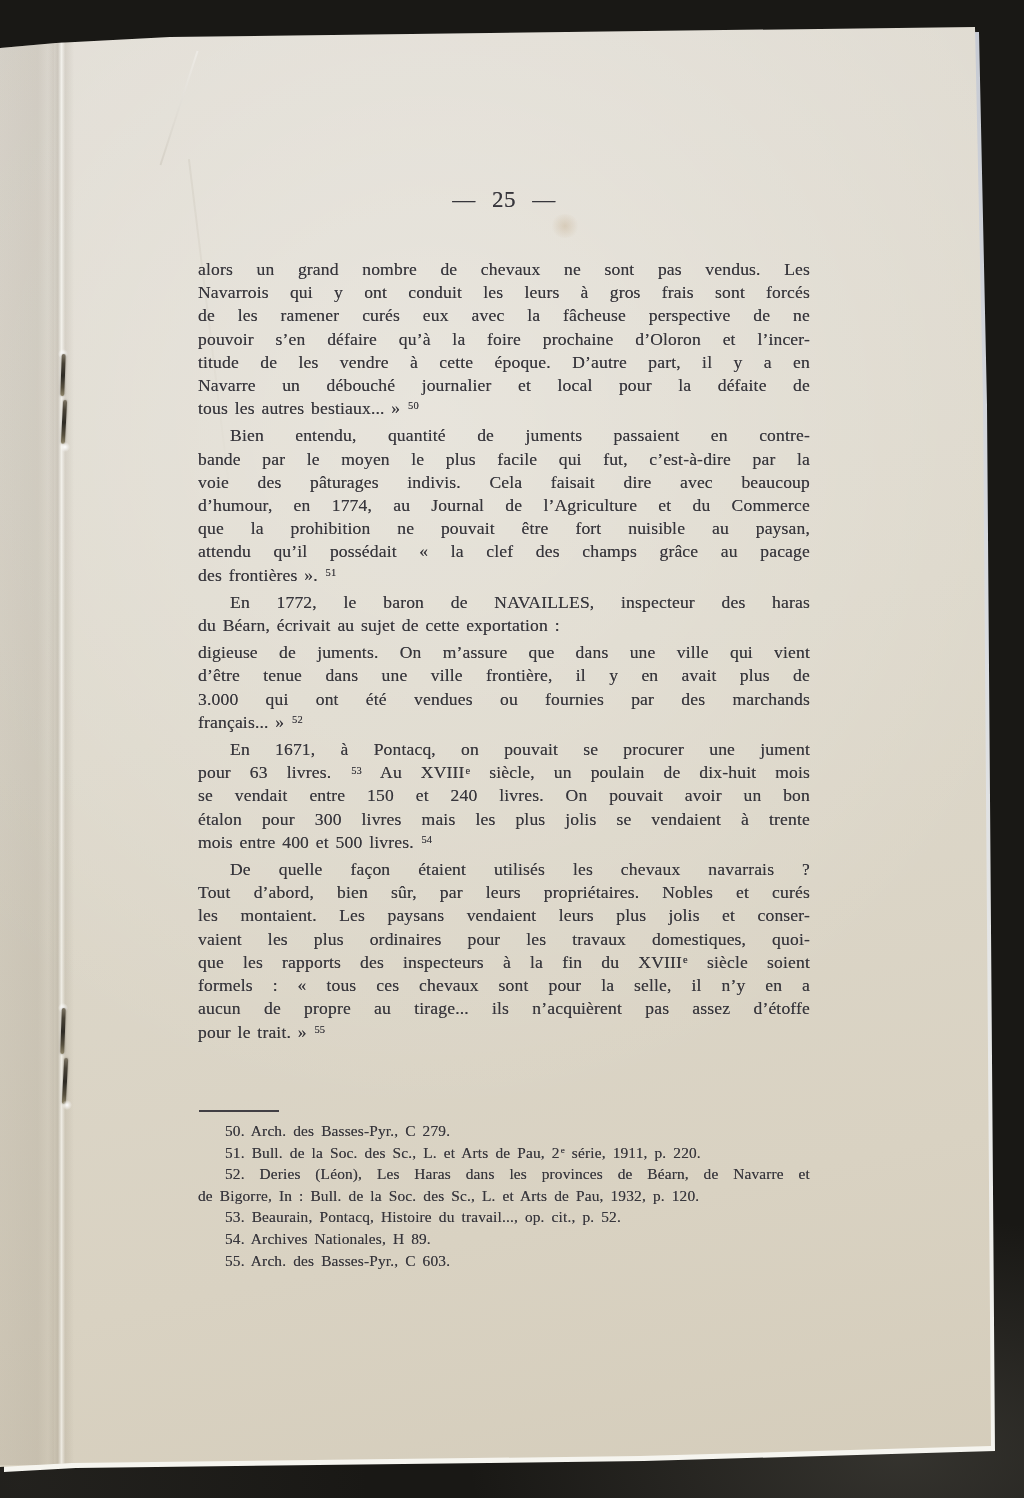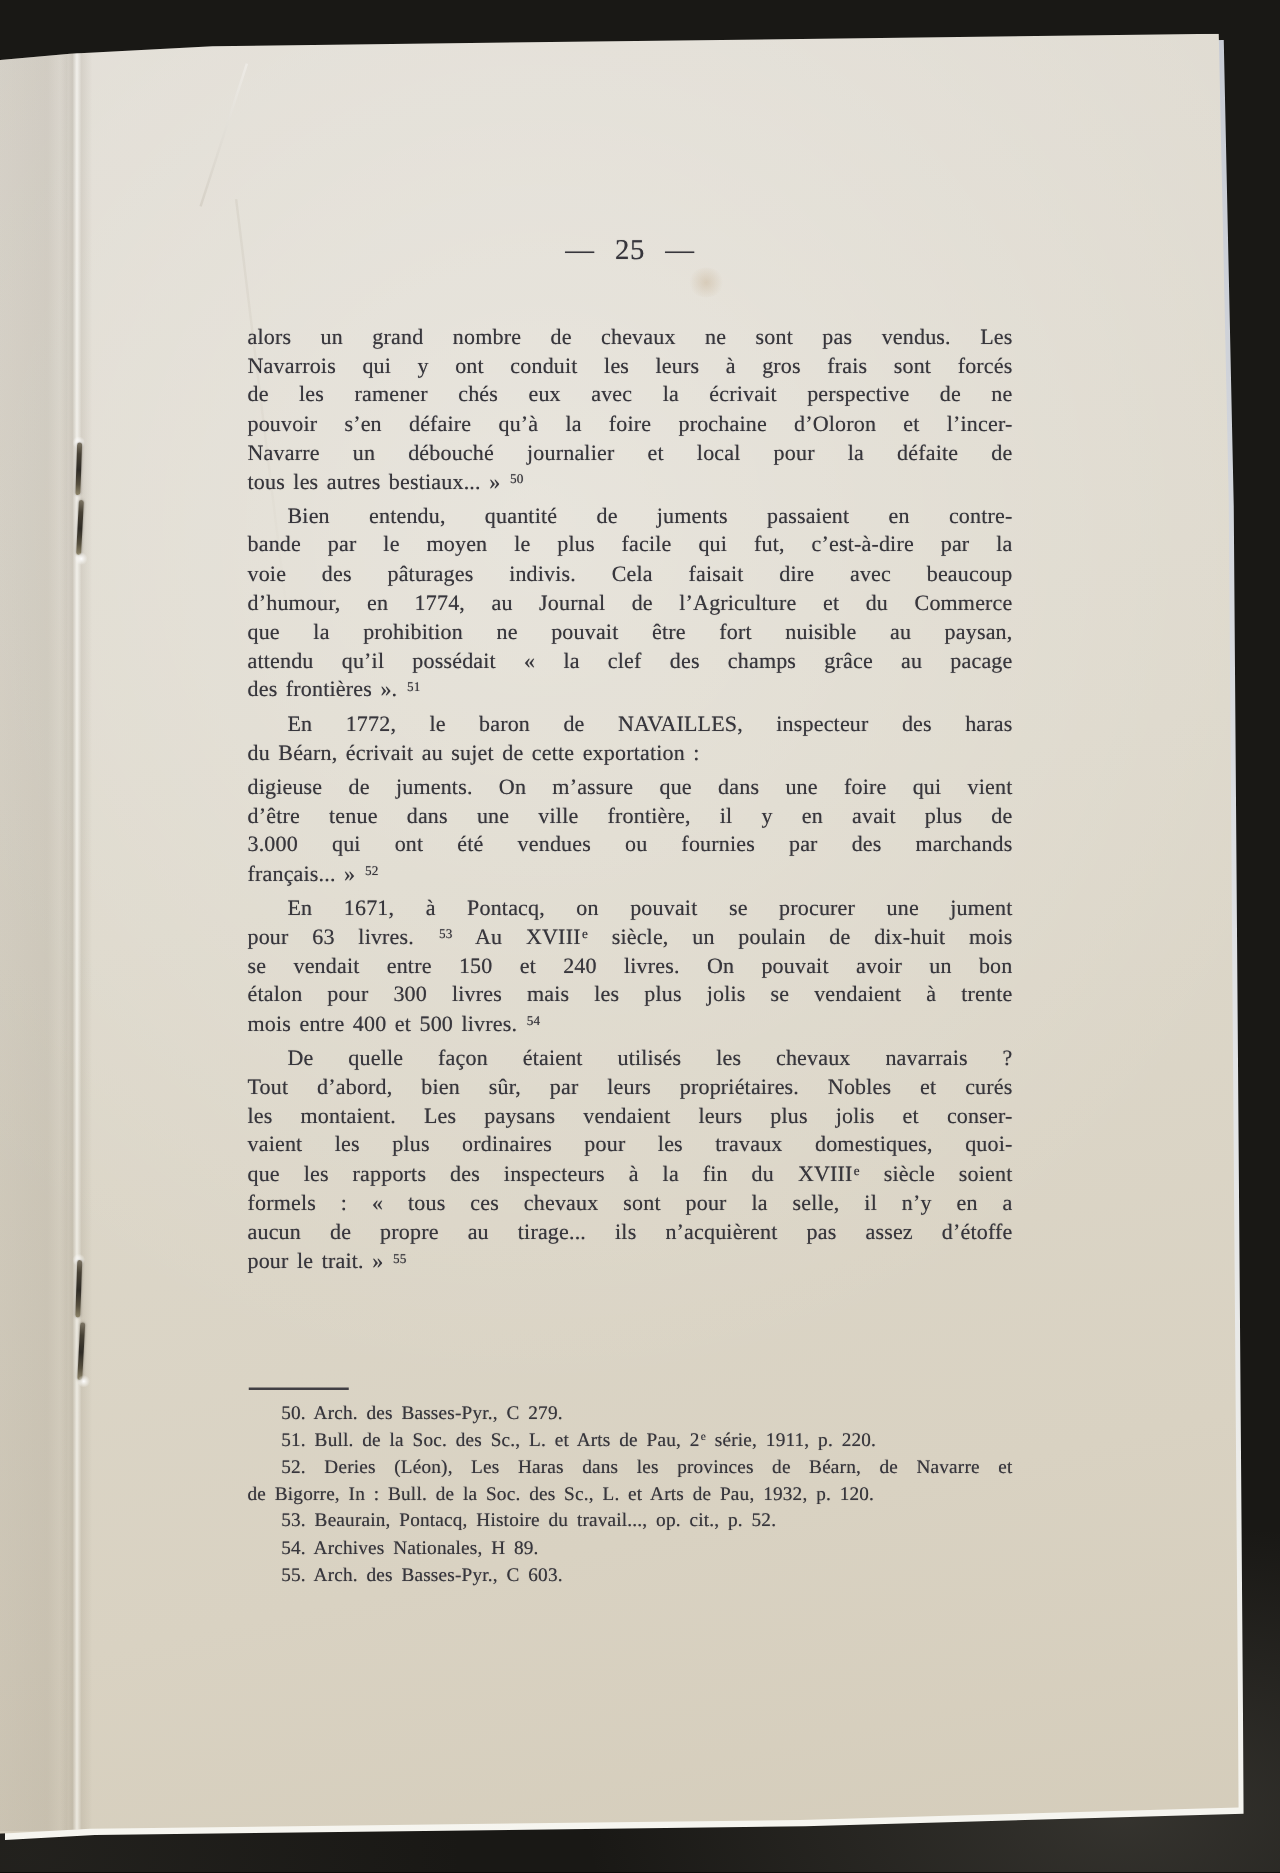--- a/index.html
+++ b/index.html
@@ -105,40 +105,41 @@
       <div class="wire" style="left:5px; top:52px; height:46px; transform:rotate(3deg);"></div>
       <div class="hole" style="left:4px; top:94px;"></div>
     </div>
 
     <div class="pagenum ink">— 25 —</div>
 
     <div class="textblock ink">
       <div class="para">
           <div class="line"><span>alors un grand nombre de chevaux ne sont pas vendus. Les</span></div>
           <div class="line"><span>Navarrois qui y ont conduit les leurs à gros frais sont forcés</span></div>
-          <div class="line"><span>de les ramener chés eux avec la écrivait perspective de ne</span></div>
+          <div class="line"><span>de les ramener curés eux avec la fâcheuse perspective de ne</span></div>
           <div class="line"><span>pouvoir s’en défaire qu’à la foire prochaine d’Oloron et l’incer-</span></div>
+          <div class="line"><span>titude de les vendre à cette époque. D’autre part, il y a en</span></div>
           <div class="line"><span>Navarre un débouché journalier et local pour la défaite de</span></div>
           <div class="line last"><span>tous les autres bestiaux... » </span><span class="sup">50</span></div>
         </div>
       <div class="para">
           <div class="line indent"><span>Bien entendu, quantité de juments passaient en contre-</span></div>
           <div class="line"><span>bande par le moyen le plus facile qui fut, c’est-à-dire par la</span></div>
           <div class="line"><span>voie des pâturages indivis. Cela faisait dire avec beaucoup</span></div>
           <div class="line"><span>d’humour, en 1774, au </span><span class="it">Journal de l’Agriculture et du Commerce</span></div>
           <div class="line"><span>que la prohibition ne pouvait être fort nuisible au paysan,</span></div>
           <div class="line"><span>attendu qu’il possédait « la clef des champs grâce au pacage</span></div>
           <div class="line last"><span>des frontières ». </span><span class="sup">51</span></div>
         </div>
       <div class="para">
           <div class="line indent"><span>En 1772, le baron de NAVAILLES, inspecteur des haras</span></div>
           <div class="line last"><span>du Béarn, écrivait au sujet de cette exportation :</span></div>
         </div>
       <div class="para">
-          <div class="line"><span>digieuse de juments. On m’assure que dans une foire qui vient</span></div>
+          <div class="line"><span>digieuse de juments. On m’assure que dans une ville qui vient</span></div>
           <div class="line"><span>d’être tenue dans une ville frontière, il y en avait plus de</span></div>
           <div class="line"><span>3.000 qui ont été vendues ou fournies par des marchands</span></div>
           <div class="line last"><span>français... » </span><span class="sup">52</span></div>
         </div>
       <div class="para">
           <div class="line indent"><span>En 1671, à Pontacq, on pouvait se procurer une jument</span></div>
           <div class="line"><span>pour 63 livres. </span><span class="sup">53</span><span> Au XVIII</span><span class="sup">e</span><span> siècle, un poulain de dix-huit mois</span></div>
           <div class="line"><span>se vendait entre 150 et 240 livres. On pouvait avoir un bon</span></div>
           <div class="line"><span>étalon pour 300 livres mais les plus jolis se vendaient à trente</span></div>
           <div class="line last"><span>mois entre 400 et 500 livres. </span><span class="sup">54</span></div>

